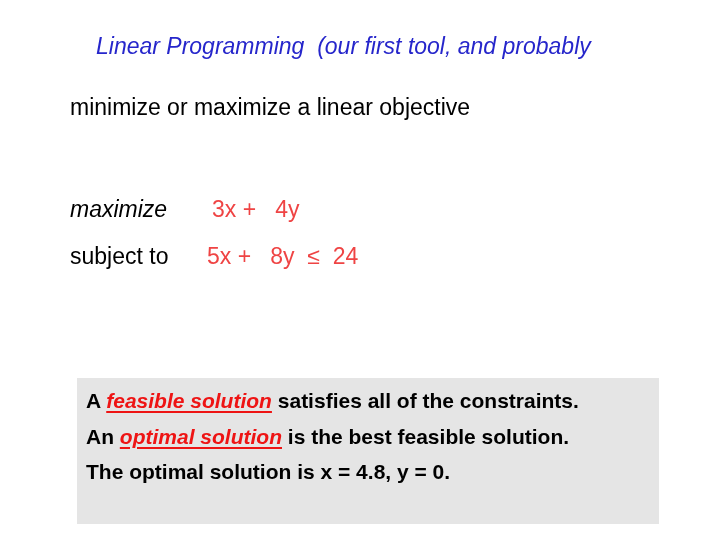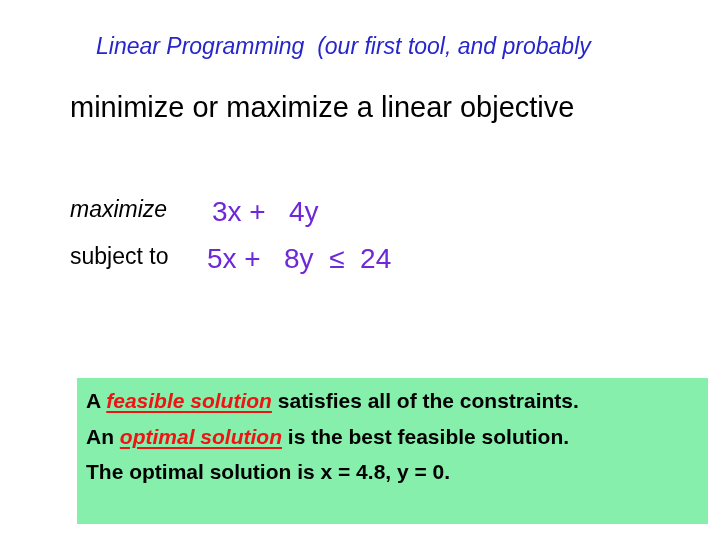--- a/index.html
+++ b/index.html
@@ -24,51 +24,51 @@
     top: 32px;
     font-size: 23px;
     line-height: 29px;
     font-style: italic;
     color: #2626cb;
   }
 
   .intro-line {
     position: absolute;
     left: 70px;
-    font-size: 29px;
+    font-size: 23px;
     line-height: 26px;
     color: #000000;
   }
   .intro-1 { top: 94px; }
   .intro-2 { top: 130px; }
 
   .math-label {
     position: absolute;
     left: 70px;
     font-size: 23px;
     color: #000000;
   }
   .math-expr {
     position: absolute;
-    font-size: 28px;
-    color: #6d28d9;
+    font-size: 23px;
+    color: #ef4444;
   }
   .row1 { top: 196px; font-style: italic; }
   .expr1 { left: 212px; top: 196px; }
   .row2 { top: 243px; }
   .expr2 { left: 207px; top: 243px; }
   .expr3 { left: 222px; top: 277px; }
 
   .note-box {
     position: absolute;
     left: 77px;
     top: 378px;
-    width: 631px;
+    width: 582px;
     height: 146px;
-    background: #86efac;
+    background: #e5e5e5;
     box-sizing: border-box;
     padding: 5px 0 8px 9px;
   }
   .note-line {
     font-size: 21px;
     font-weight: bold;
     line-height: 35.5px;
     color: #000000;
     white-space: pre-wrap;
   }

